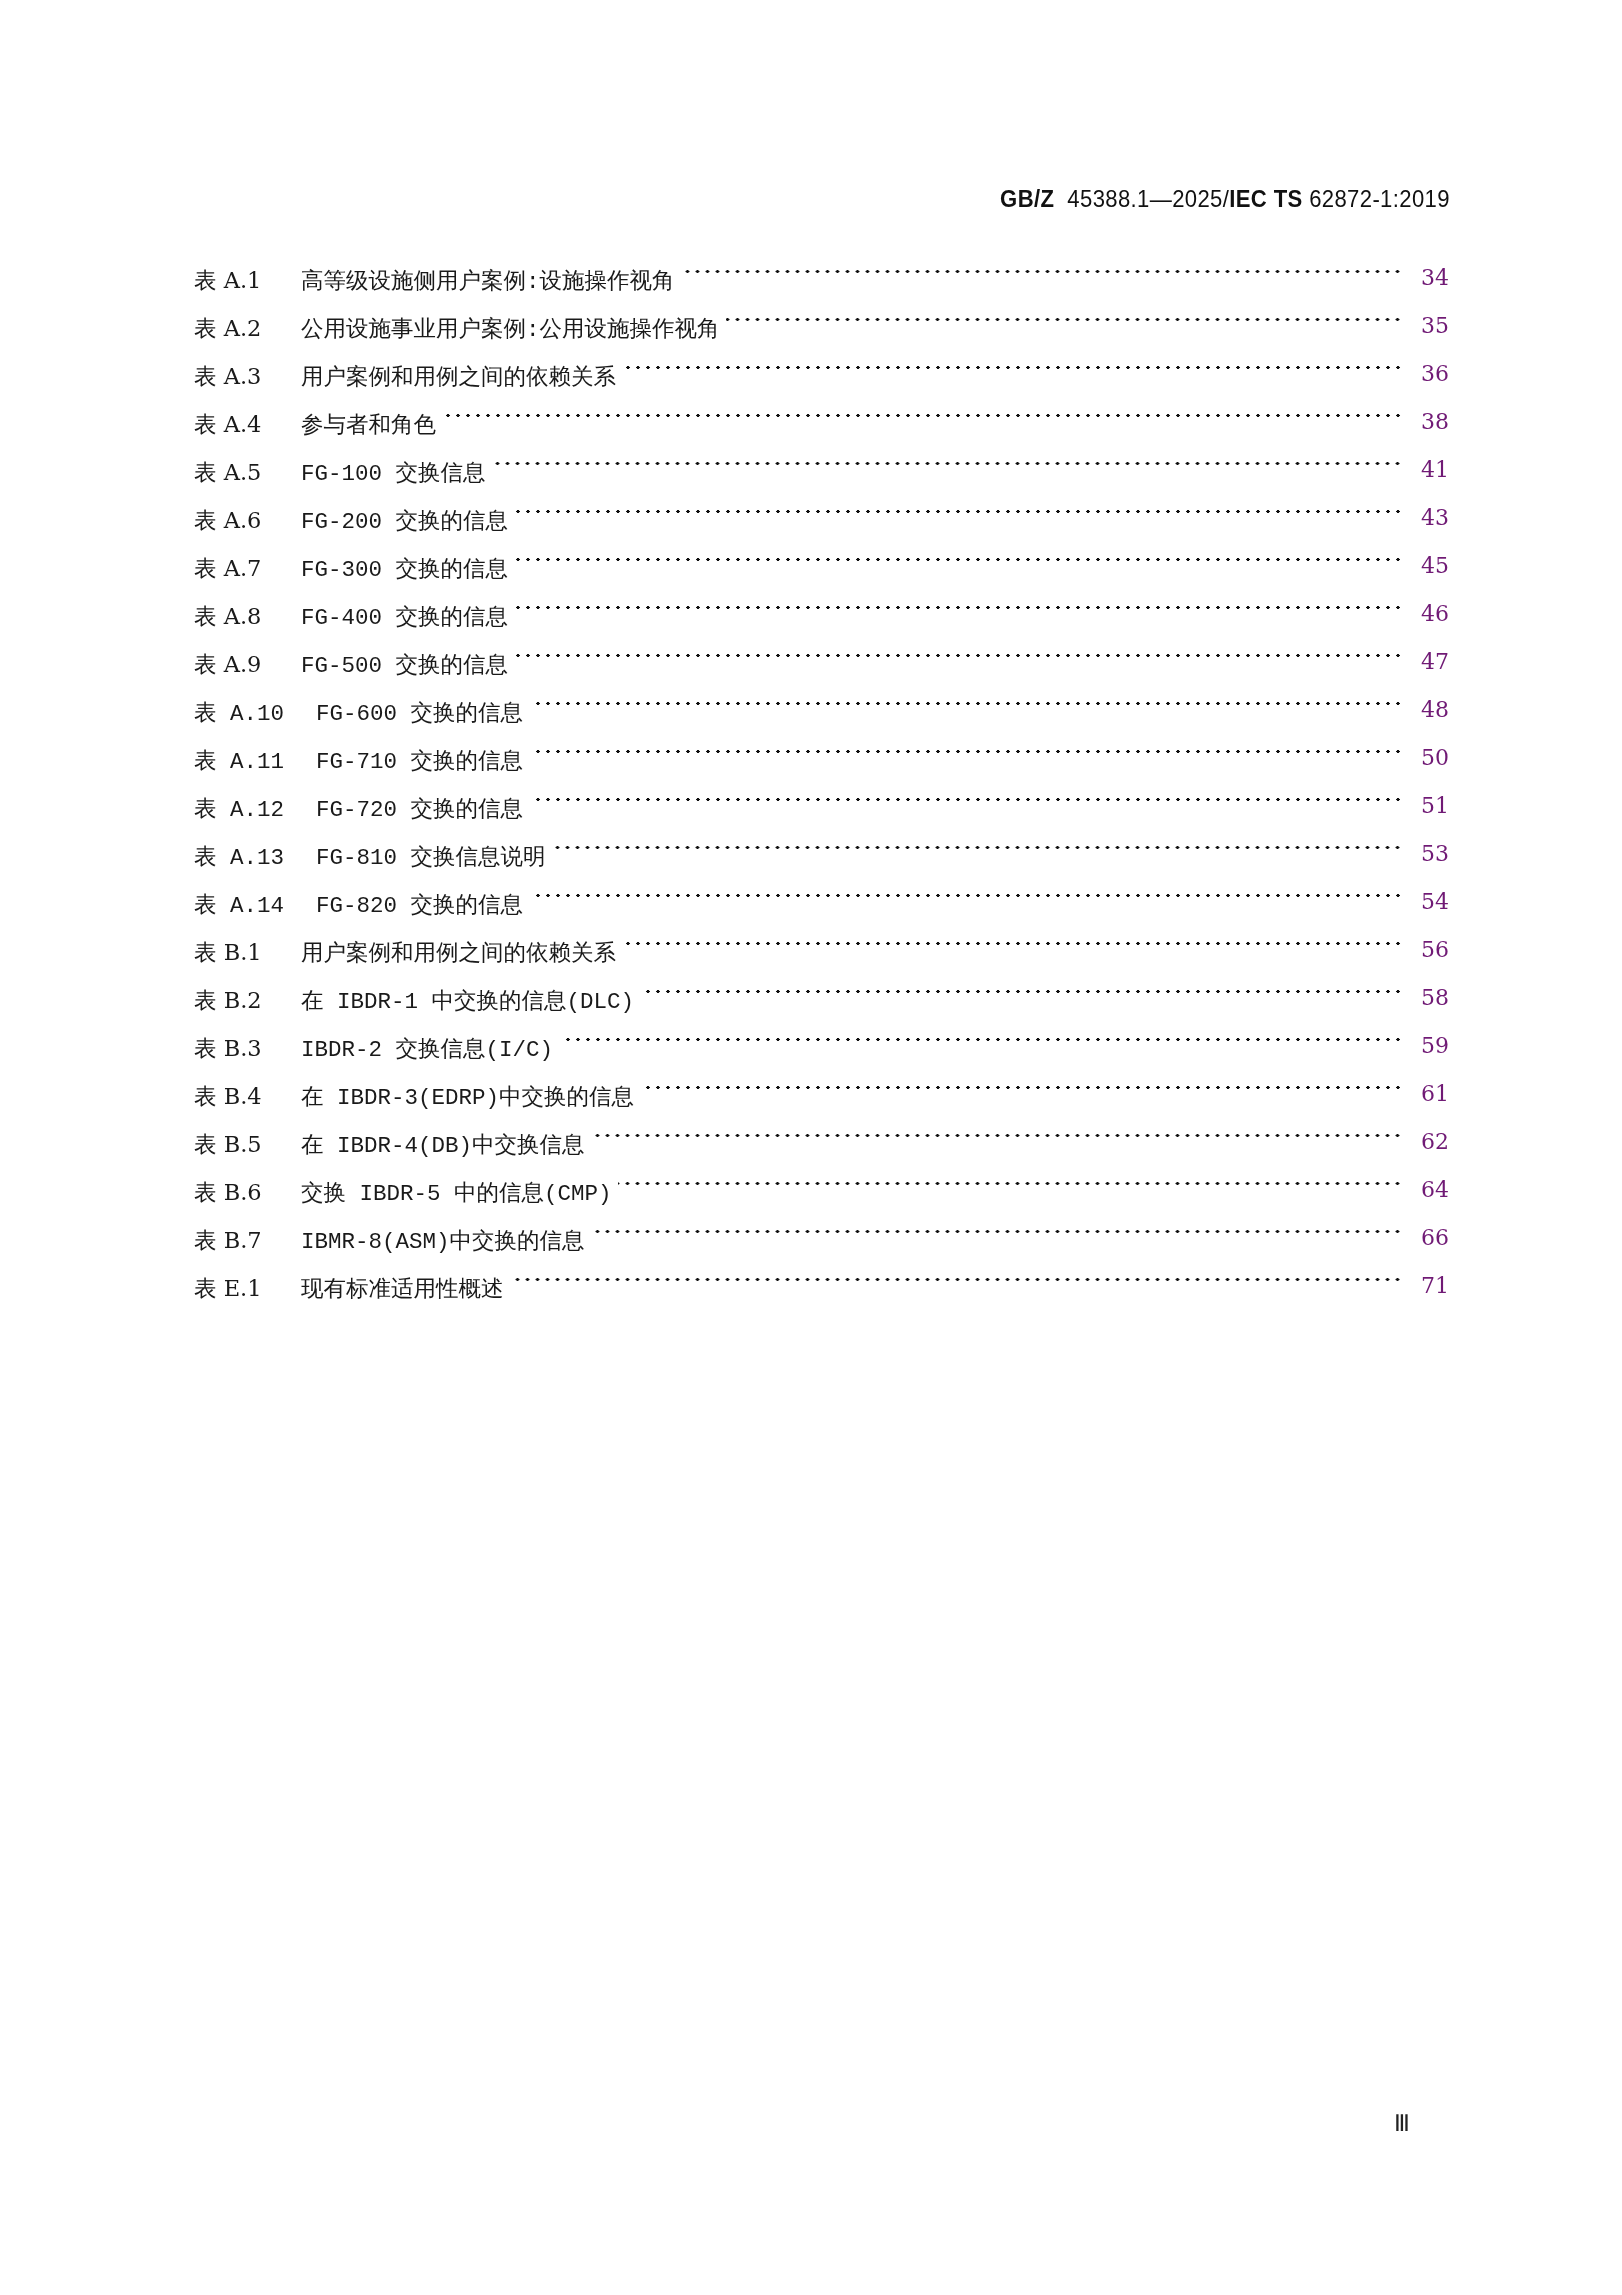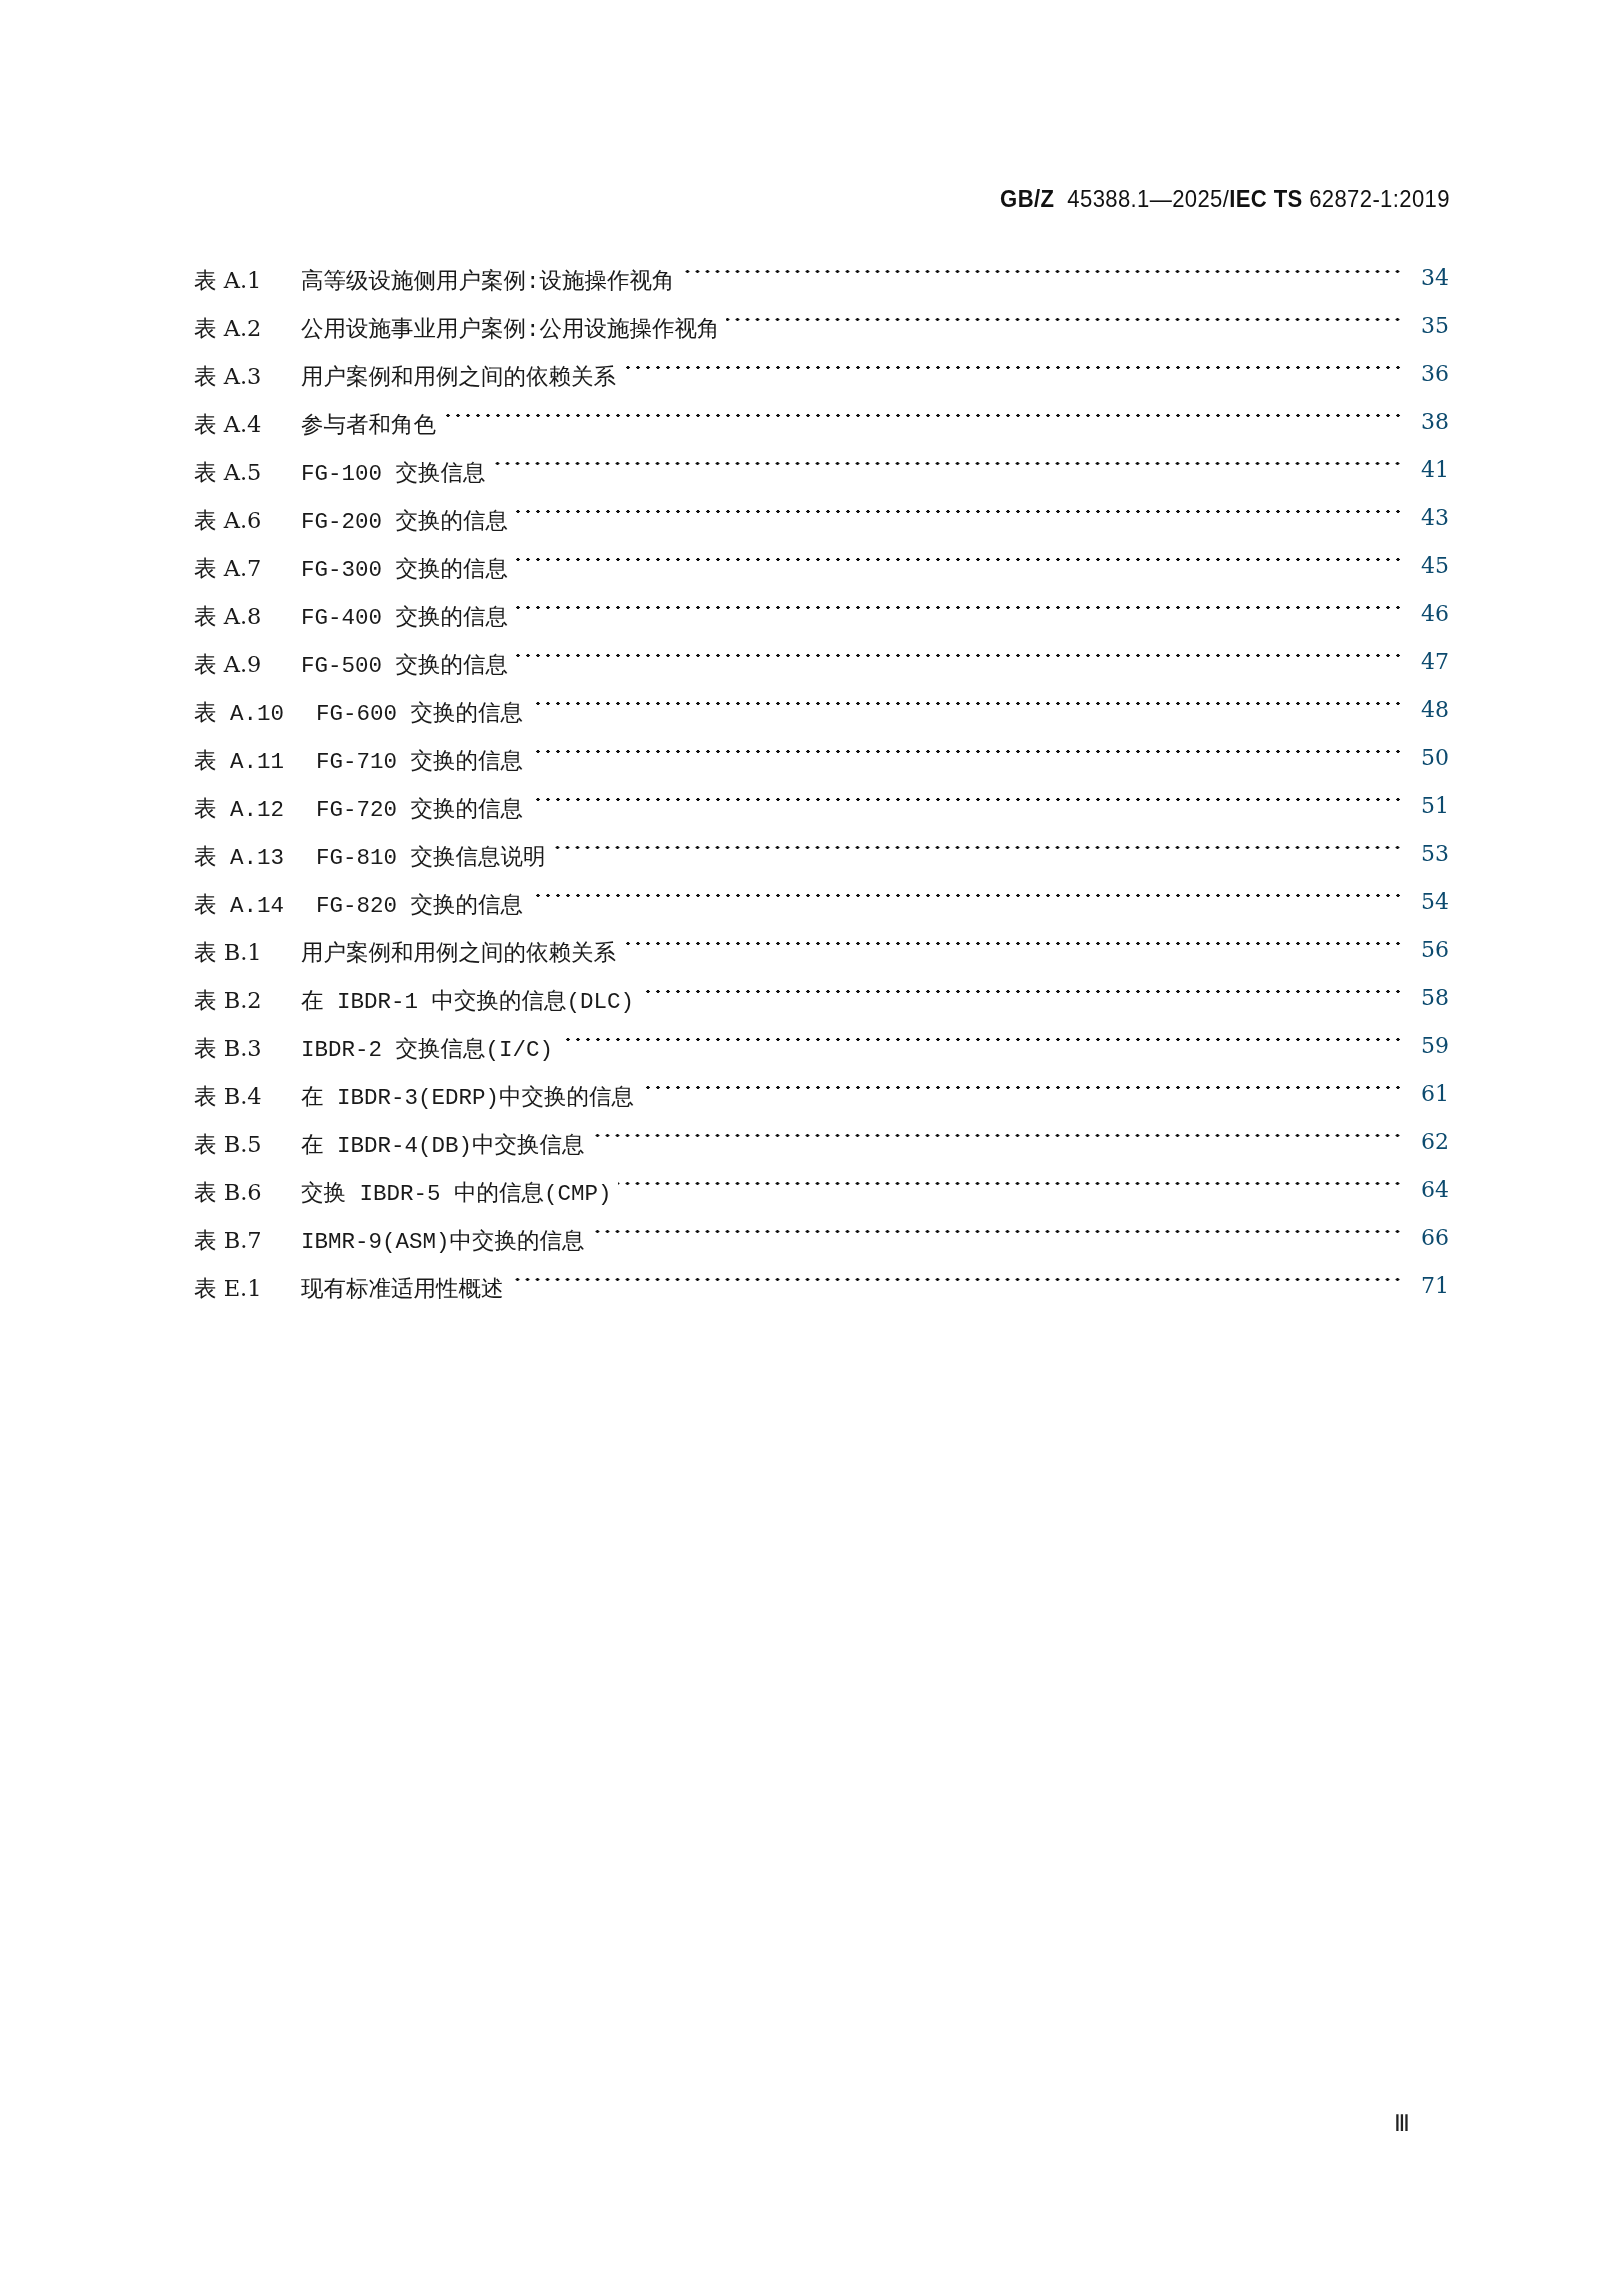--- a/index.html
+++ b/index.html
@@ -26,21 +26,21 @@
     .label { flex: 0 0 auto; display: inline-block; }
     .label.w1 { width: 107px; }
     .label.w2 { width: 122px; font-family: Liberation Mono, monospace; }
     .title { flex: 0 0 auto; font-family: Liberation Mono, monospace; font-size: 22.5px; }
     .dots {
       flex: 1 1 auto; overflow: hidden; margin: 0 8.3px 0 6.7px;
       height: 6.7px; position: relative; top: 3.3px;
       background-image: radial-gradient(circle, #111 1.5px, transparent 1.8px);
       background-size: 10px 6.7px; background-repeat: repeat-x; background-position: right center;
     }
-    .page { flex: 0 0 38px; text-align: right; font-family: "DejaVu Serif", serif; font-size: 22px; color: #0c4a6e; }
+    .page { flex: 0 0 38px; text-align: right; font-family: "DejaVu Serif", serif; font-size: 22px; color: #701a75; }
     .footer {
       position: absolute; top: 2110px; left: 1394px;
       font-family: "Liberation Serif", serif; font-size: 23px; color: #222;
     }
   </style>
 </head>
 <body>
 
 <div class="header">
   <span class="bold">GB/Z</span>&nbsp;
@@ -164,21 +164,21 @@
       <span class="page">62</span>
     </div>
     <div class="row">
       <span class="label w1">表 B.6</span>
       <span class="title">交换 IBDR-5 中的信息(CMP)</span>
       <span class="dots"></span>
       <span class="page">64</span>
     </div>
     <div class="row">
       <span class="label w1">表 B.7</span>
-      <span class="title">IBMR-9(ASM)中交换的信息</span>
+      <span class="title">IBMR-8(ASM)中交换的信息</span>
       <span class="dots"></span>
       <span class="page">66</span>
     </div>
     <div class="row">
       <span class="label w1">表 E.1</span>
       <span class="title">现有标准适用性概述</span>
       <span class="dots"></span>
       <span class="page">71</span>
     </div>
   </div>

